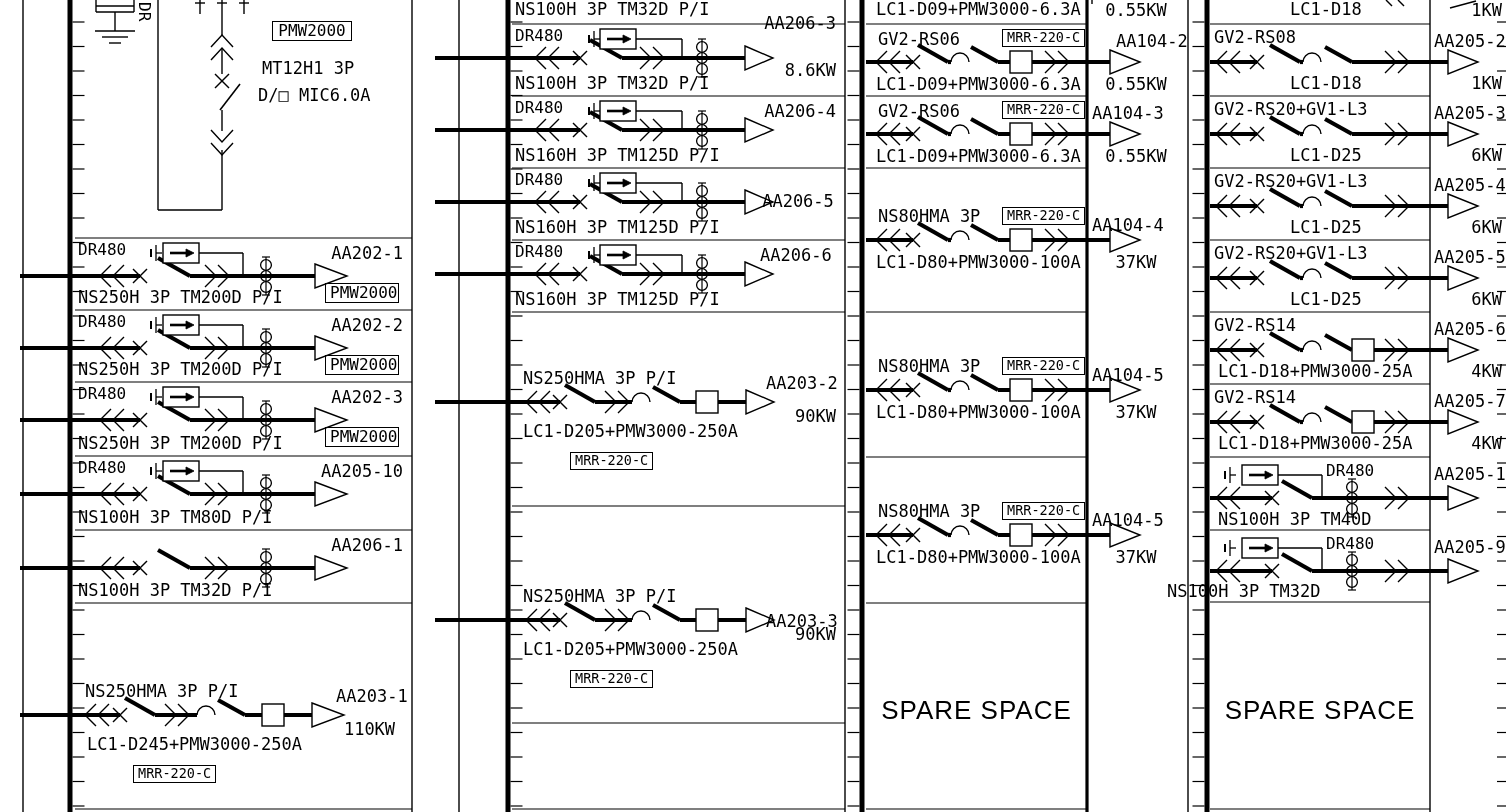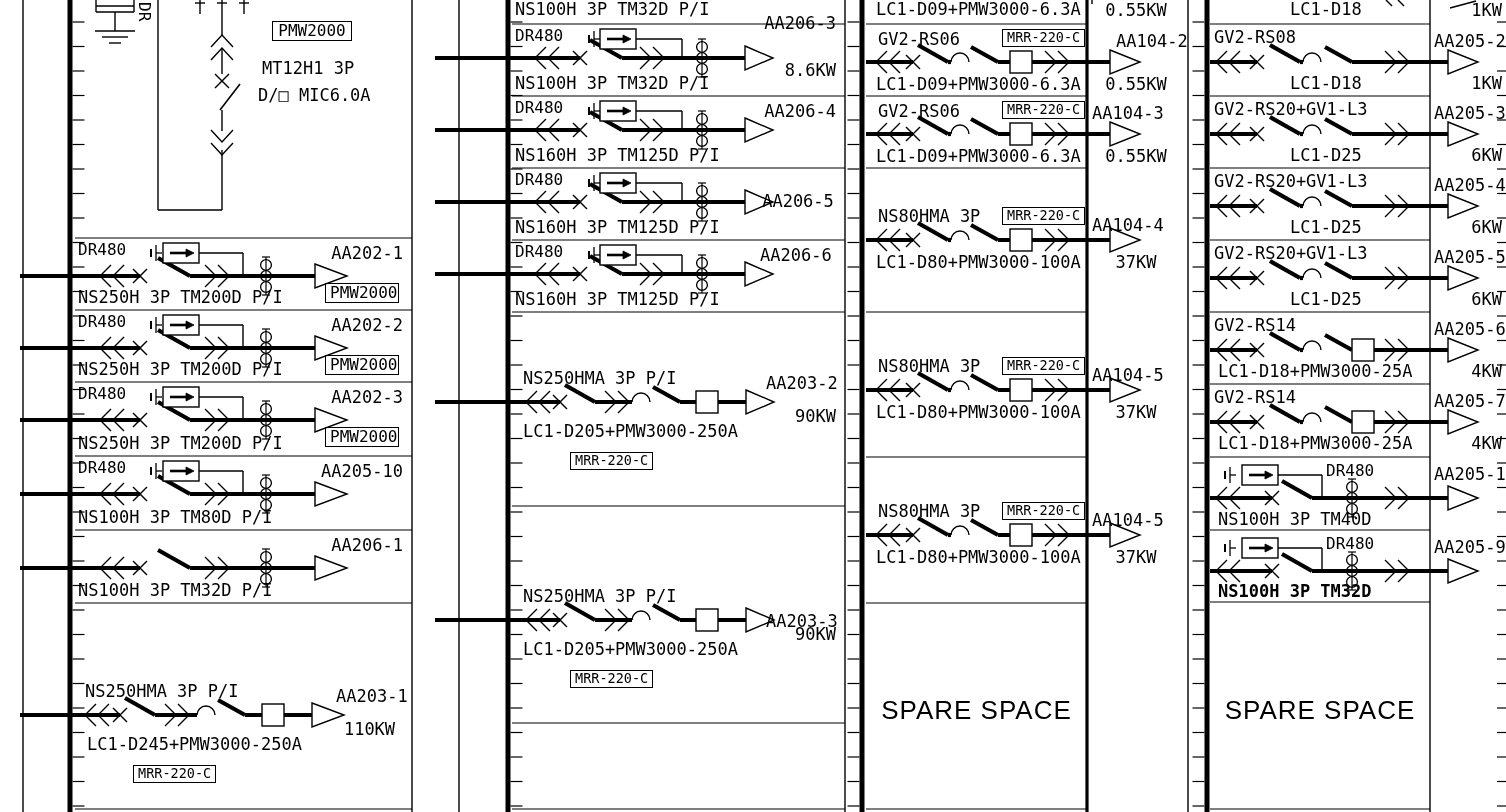--- a/index.html
+++ b/index.html
@@ -1282,21 +1282,21 @@
       <span class="t" style="left: 1434px; top: 321px;">AA205-6</span>
       <span class="t" style="left: 1434px; top: 363px; width: 68px; text-align: right;">4KW</span>
       <span class="t" style="left: 1214px; top: 389px;">GV2-RS14</span>
       <span class="t" style="left: 1218px; top: 435px;">LC1-D18+PMW3000-25A</span>
       <span class="t" style="left: 1434px; top: 393px;">AA205-7</span>
       <span class="t" style="left: 1434px; top: 435px; width: 68px; text-align: right;">4KW</span>
       <span class="t fs16" style="left: 1326px; top: 463px;">DR480</span>
       <span class="t" style="left: 1218px; top: 511px;">NS100H 3P TM40D</span>
       <span class="t" style="left: 1434px; top: 466px;">AA205-1</span>
       <span class="t fs16" style="left: 1326px; top: 536px;">DR480</span>
-      <span class="t" style="left: 1218px; top: 583px; font-weight: bold;">NS100H 3P TM32D</span>
+      <span class="t" style="left: 1167px; top: 583px;">NS100H 3P TM32D</span>
       <span class="t" style="left: 1434px; top: 539px;">AA205-9</span>
       <span class="t" style="left: 515px; top: 1px;">NS100H 3P TM32D P/I</span>
       <span class="t" style="left: 876px; top: 1px;">LC1-D09+PMW3000-6.3A</span>
       <span class="t" style="left: 1092px; top: 2px; width: 88px; text-align: center;">0.55KW</span>
       <span class="t" style="left: 1290px; top: 1px;">LC1-D18</span>
       <span class="t" style="left: 1434px; top: 2px; width: 68px; text-align: right;">1KW</span>
       <span class="t sans" style="left: 866px; top: 697px; width: 221px; text-align: center;">SPARE SPACE</span>
       <span class="t sans" style="left: 1210px; top: 697px; width: 220px; text-align: center;">SPARE SPACE</span>
     </div>
 </div>

